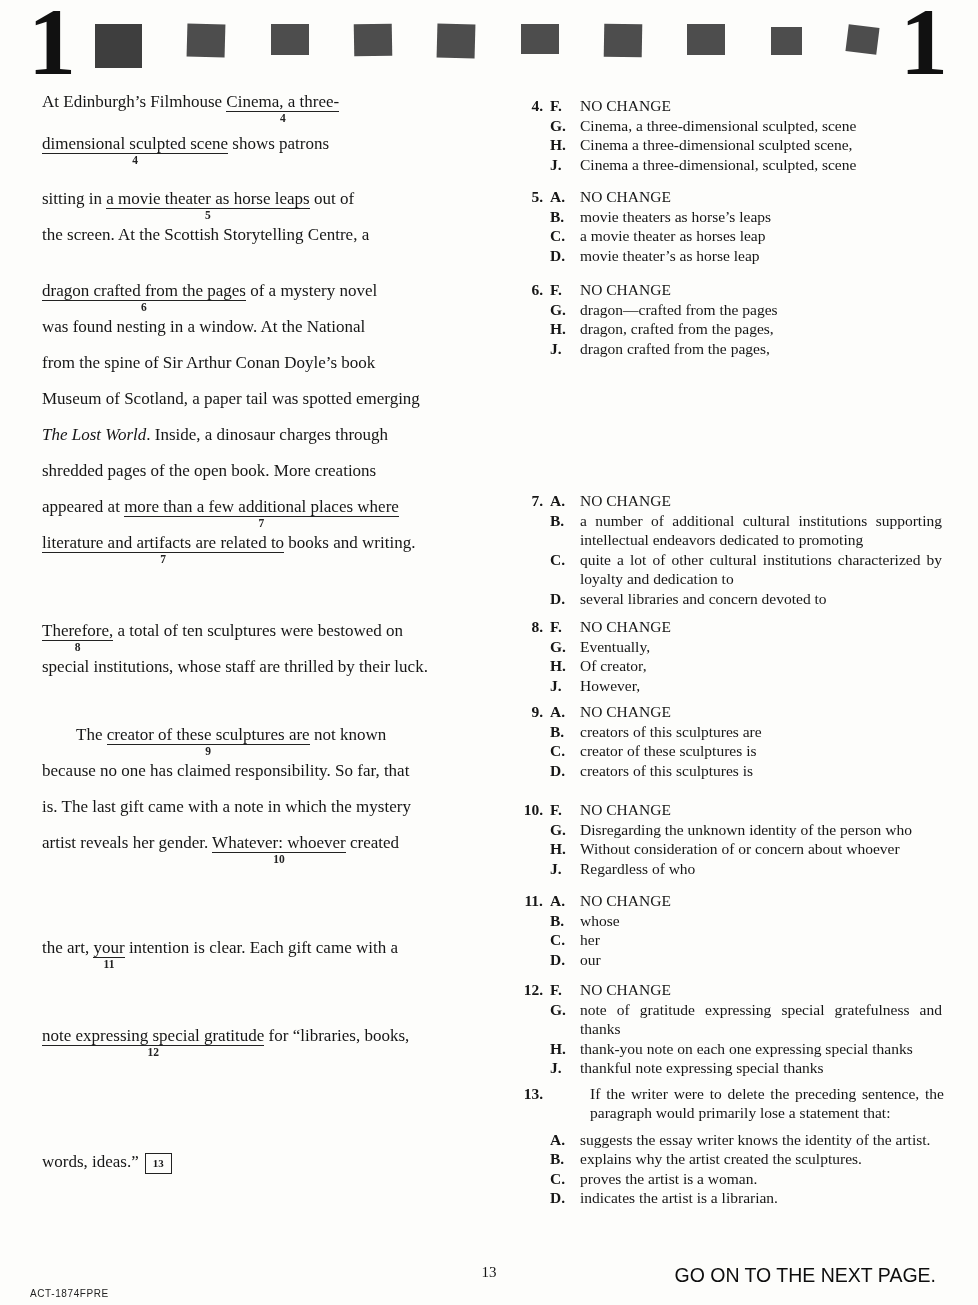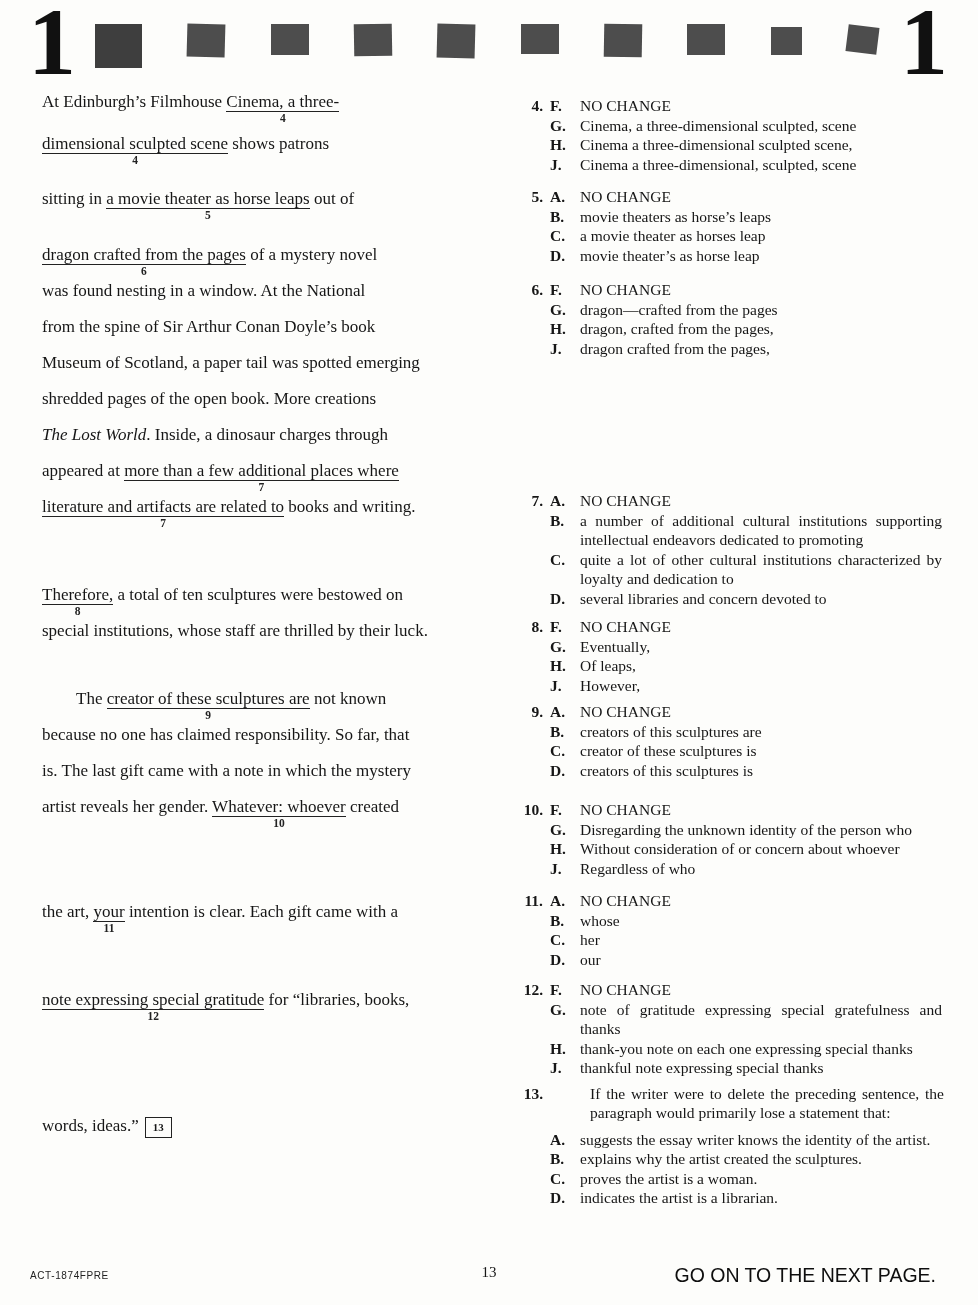--- a/index.html
+++ b/index.html
@@ -63,21 +63,21 @@
   .question { display:flex; }
   .qnum { width:38px; min-width:38px; font-weight:bold; text-align:right; padding-right:7px; }
   .qbody { flex:1; }
   .qstem { text-align:justify; margin-bottom:7px;margin-left:40px; }
   .option { display:flex; }
   .qletter { width:30px; min-width:30px; font-weight:bold; }
   .qtext { flex:1; text-align:justify; padding-right:2px; }
 
   
   .form-code {
-    position:absolute; left:30px; bottom:24px;
+    position:absolute; left:30px; bottom:6px;
     font-family:"Liberation Sans", sans-serif; font-size:10px; letter-spacing:0.6px; color:#222;
   }
   .page-num {
     position:absolute; left:0; right:0; bottom:24px; text-align:center;
     font-size:15px; color:#161616;
   }
   .go-on {
     position:absolute; right:42px; bottom:18px;
     font-family:"Liberation Sans", sans-serif; font-weight:normal; font-size:19.5px; color:#0e0e0e;
   }
@@ -99,26 +99,27 @@
       <span class="block"></span>
       <span class="block"></span>
       <span class="block"></span>
     </div>
   <div class="big-one right">1</div>
 
   <div class="passage">
       <div class="pline"><span>At Edinburgh’s Filmhouse </span><span class="u">Cinema, a three-<span class="num">4</span></span></div>
       <div class="pline" style="margin-top: 6px;"><span class="u">dimensional sculpted scene<span class="num">4</span></span><span> shows patrons</span></div>
       <div class="pline" style="margin-top: 19px;"><span>sitting in </span><span class="u">a movie theater as horse leaps<span class="num">5</span></span><span> out of</span></div>
+      <div class="pline"><span>the screen. At the Scottish Storytelling Centre, a</span></div>
       <div class="pline" style="margin-top: 20px;"><span class="u">dragon crafted from the pages<span class="num">6</span></span><span> of a mystery novel</span></div>
       <div class="pline"><span>was found nesting in a window. At the National</span></div>
       <div class="pline"><span>from the spine of Sir Arthur Conan Doyle’s book</span></div>
       <div class="pline"><span>Museum of Scotland, a paper tail was spotted emerging</span></div>
+      <div class="pline"><span class="ital">The Lost World</span><span>. Inside, a dinosaur charges through</span></div>
       <div class="pline"><span>shredded pages of the open book. More creations</span></div>
-      <div class="pline"><span class="ital">The Lost World</span><span>. Inside, a dinosaur charges through</span></div>
       <div class="pline"><span>appeared at </span><span class="u">more than a few additional places where<span class="num">7</span></span></div>
       <div class="pline"><span class="u">literature and artifacts are related to<span class="num">7</span></span><span> books and writing.</span></div>
       <div class="pline" style="margin-top: 52px;"><span class="u">Therefore,<span class="num">8</span></span><span> a total of ten sculptures were bestowed on</span></div>
       <div class="pline"><span>special institutions, whose staff are thrilled by their luck.</span></div>
       <div class="pline indent" style="margin-top: 32px;"><span>The </span><span class="u">creator of these sculptures are<span class="num">9</span></span><span> not known</span></div>
       <div class="pline"><span>because no one has claimed responsibility. So far, that</span></div>
       <div class="pline"><span>is. The last gift came with a note in which the mystery</span></div>
       <div class="pline"><span>artist reveals her gender. </span><span class="u">Whatever: whoever<span class="num">10</span></span><span> created</span></div>
       <div class="pline" style="margin-top: 69px;"><span>the art, </span><span class="u">your<span class="num">11</span></span><span> intention is clear. Each gift came with a</span></div>
       <div class="pline" style="margin-top: 52px;"><span class="u">note expressing special gratitude<span class="num">12</span></span><span> for “libraries, books,</span></div>
@@ -216,21 +217,21 @@
           <div class="option">
             <div class="qletter">F.</div>
             <div class="qtext">NO CHANGE</div>
           </div>
           <div class="option">
             <div class="qletter">G.</div>
             <div class="qtext">Eventually,</div>
           </div>
           <div class="option">
             <div class="qletter">H.</div>
-            <div class="qtext">Of leaps,</div>
+            <div class="qtext">Of creator,</div>
           </div>
           <div class="option">
             <div class="qletter">J.</div>
             <div class="qtext">However,</div>
           </div>
         </div>
       </div>
       <div class="question" style="margin-bottom: 20px;">
         <div class="qnum">9.</div>
         <div class="qbody">

